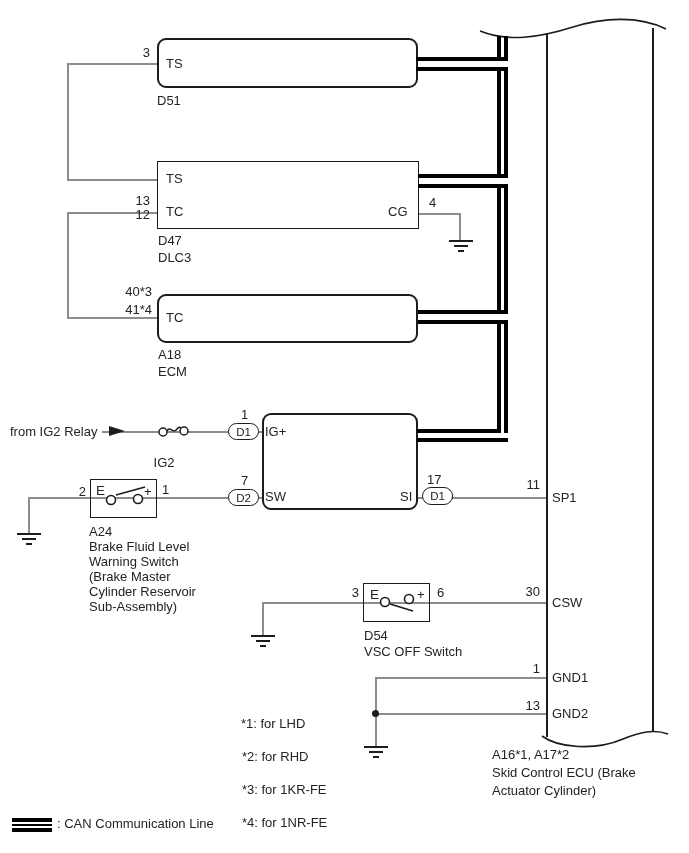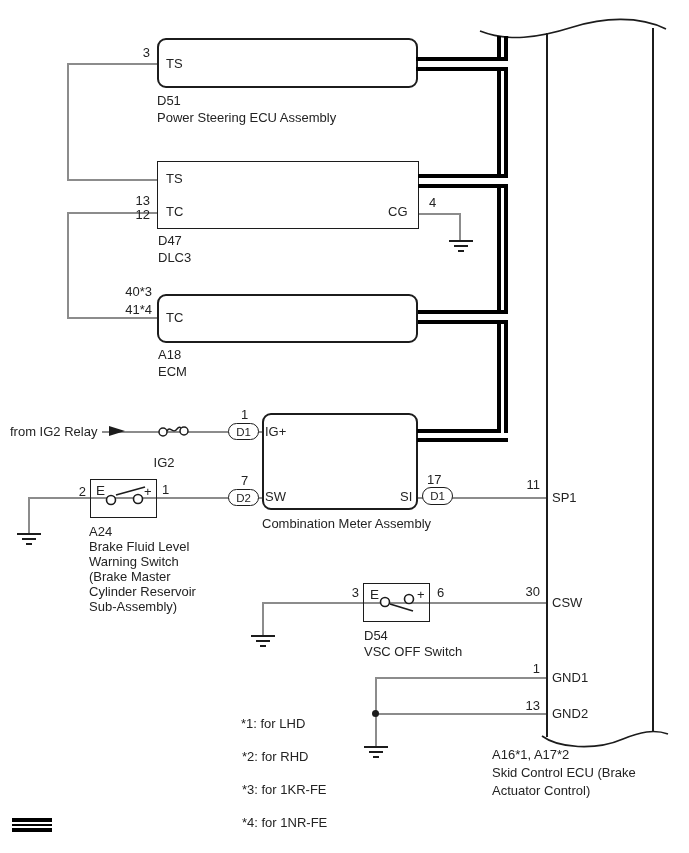--- a/index.html
+++ b/index.html
@@ -114,21 +114,20 @@
   <div class="oval" style="left:228px;top:489px;width:31px;height:17px;">
       <span>D2</span>
     </div>
   <div class="oval" style="left:422px;top:487px;width:31px;height:18px;">
       <span>D1</span>
     </div>
 
   <div class="t tr" style="left:100px;top:45px;width:50px;">3</div>
   <div class="t" style="left:166px;top:56px;">TS</div>
   <div class="t" style="left:157px;top:93px;text-align:center;">D51</div>
-  <div class="t" style="left:157px;top:110px;">Power Steering ECU Assembly</div>
 
   <div class="t tr" style="left:100px;top:175px;width:50px;margin-top:32px;">12</div>
   <div class="t" style="left:166px;top:171px;">TS</div>
   <div class="t tr" style="left:100px;top:193px;width:50px;">13</div>
   <div class="t" style="left:166px;top:204px;">TC</div>
   <div class="t" style="left:388px;top:204px;">CG</div>
   <div class="t" style="left:429px;top:195px;">4</div>
   <div class="t" style="left:158px;top:233px;">D47</div>
   <div class="t" style="left:158px;top:250px;">DLC3</div>
 
@@ -140,21 +139,20 @@
 
   <div class="t" style="left:10px;top:424px;">from IG2 Relay</div>
   <div class="t tc" style="left:150px;top:440px;width:28px;margin-top:15px;">IG2</div>
 
   <div class="t" style="left:241px;top:407px;">1</div>
   <div class="t" style="left:265px;top:424px;text-align:center;">IG+</div>
   <div class="t" style="left:241px;top:473px;">7</div>
   <div class="t" style="left:265px;top:489px;">SW</div>
   <div class="t" style="left:427px;top:472px;">17</div>
   <div class="t" style="left:400px;top:489px;">SI</div>
-  <div class="t" style="left:262px;top:516px;">Combination Meter Assembly</div>
 
   <div class="t tr" style="left:46px;top:484px;width:40px;">2</div>
   <div class="t" style="left:96px;top:483px;font-size:13.5px;">E</div>
   <div class="t" style="left:144px;top:484px;">+</div>
   <div class="t" style="left:162px;top:482px;">1</div>
   <div class="t" style="left:89px;top:524px;">A24</div>
   <div class="t" style="left:89px;top:539px;">Brake Fluid Level</div>
   <div class="t" style="left:89px;top:554px;">Warning Switch</div>
   <div class="t" style="left:89px;top:569px;">(Brake Master</div>
   <div class="t" style="left:89px;top:584px;">Cylinder Reservoir</div>
@@ -170,24 +168,25 @@
   <div class="t tr" style="left:495px;top:477px;width:45px;">11</div>
   <div class="t" style="left:552px;top:490px;">SP1</div>
   <div class="t tr" style="left:495px;top:584px;width:45px;">30</div>
   <div class="t" style="left:552px;top:595px;">CSW</div>
   <div class="t tr" style="left:495px;top:661px;width:45px;">1</div>
   <div class="t" style="left:552px;top:670px;">GND1</div>
   <div class="t tr" style="left:495px;top:698px;width:45px;">13</div>
   <div class="t" style="left:552px;top:706px;">GND2</div>
   <div class="t" style="left:492px;top:747px;">A16*1, A17*2</div>
   <div class="t" style="left:492px;top:765px;">Skid Control ECU (Brake</div>
-  <div class="t" style="left:492px;top:783px;">Actuator Control)</div>
+  <div class="t" style="left:492px;top:783px;">Actuator Cylinder)</div>
 
   <div class="t" style="left:241px;top:716px;">*1: for LHD</div>
   <div class="t" style="left:242px;top:749px;">*2: for RHD</div>
   <div class="t" style="left:242px;top:782px;text-align:right;">*3: for 1KR-FE</div>
   <div class="t" style="left:242px;top:815px;">*4: for 1NR-FE</div>
 
   <div class="c" style="left:12px;top:818px;width:40px;height:4px;"></div>
   <div class="c" style="left:12px;top:824px;width:40px;height:2px;"></div>
   <div class="c" style="left:12px;top:828px;width:40px;height:4px;"></div>
+  <div class="t" style="left:57px;top:816px;">: CAN Communication Line</div>
 
 </div>
 
 </body></html>

